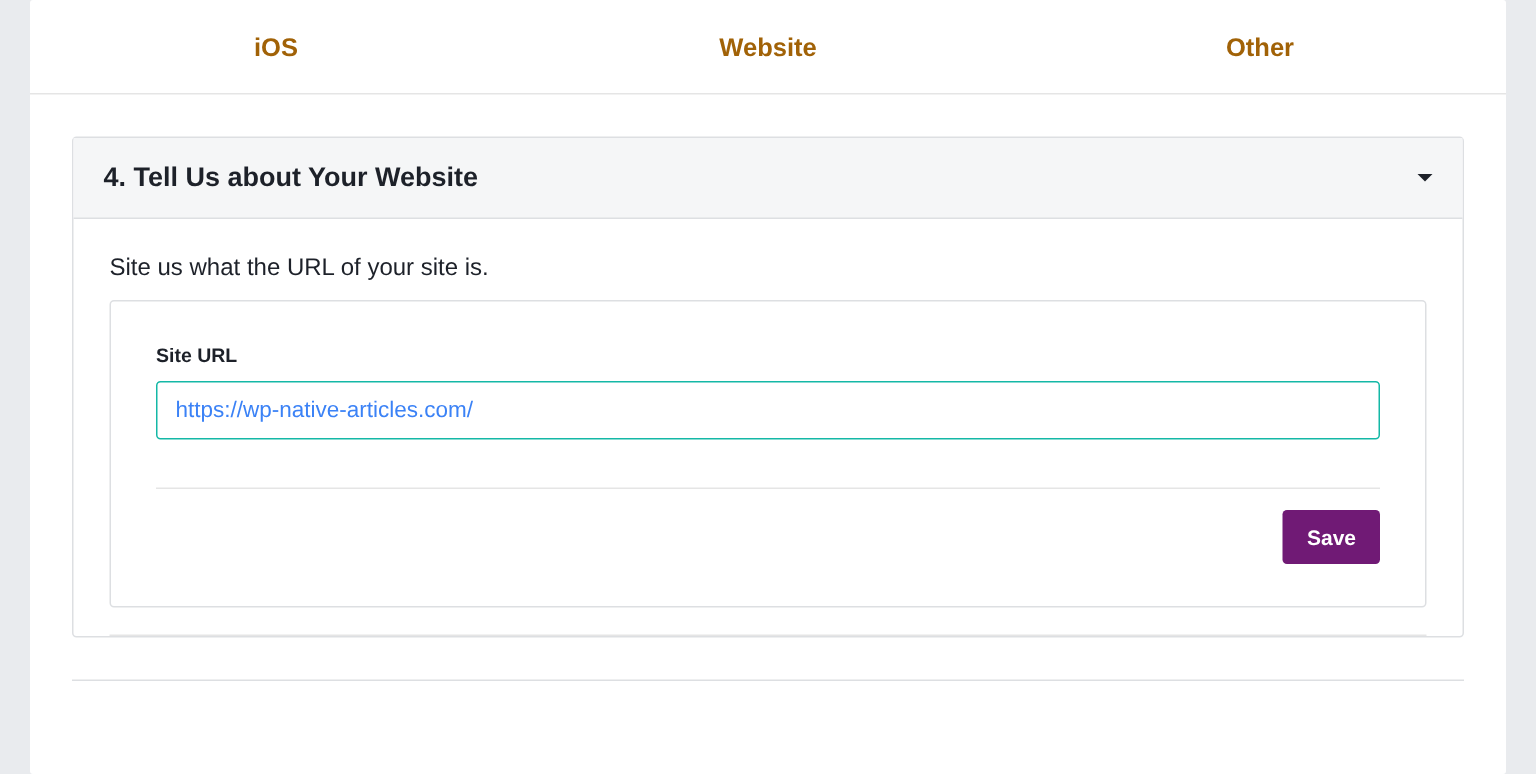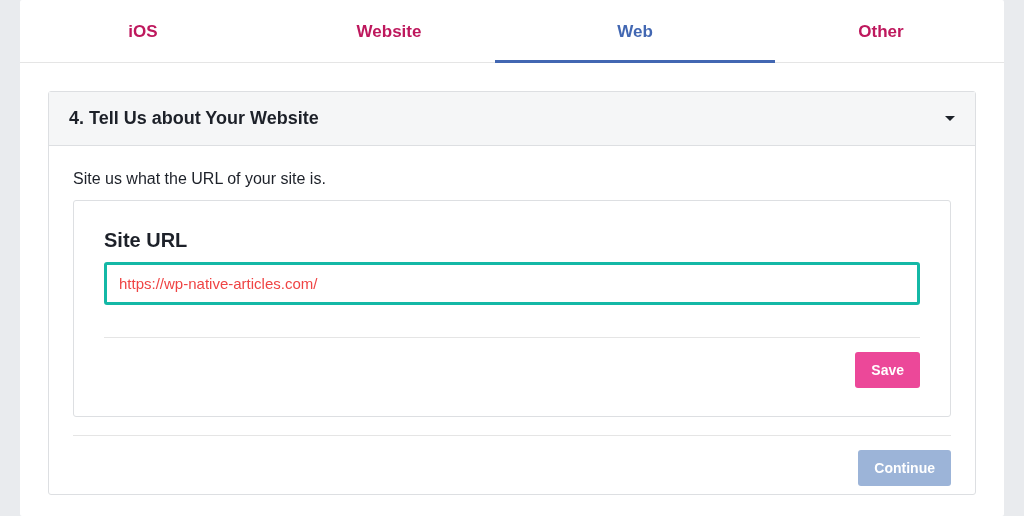--- a/index.html
+++ b/index.html
@@ -19,21 +19,21 @@
     .tabs {
       display: flex;
       border-bottom: 1px solid #e5e5e5;
     }
     .tab {
       flex: 1;
       text-align: center;
       padding: 22px 0 20px 0;
       font-size: 17px;
       font-weight: bold;
-      color: #be185d;
+      color: #a16207;
       cursor: pointer;
       position: relative;
     }
     .tab.active {
       color: #4267b2;
     }
     .tab.active::after {
       content: "";
       position: absolute;
       left: 50%;
@@ -79,33 +79,33 @@
       font-size: 16px;
       color: #1d2129;
       margin-bottom: 12px;
     }
     .form-box {
       border: 1px solid #dddfe2;
       border-radius: 3px;
       padding: 28px 30px 20px 30px;
     }
     .field-label {
-      font-size: 20px;
+      font-size: 13px;
       font-weight: bold;
       color: #1d2129;
       display: block;
       margin-bottom: 10px;
     }
     .text-input {
       width: 100%;
       padding: 10px 12px;
       font-size: 15px;
-      border: 3px solid #14b8a6;
+      border: 1px solid #14b8a6;
       border-radius: 3px;
-      color: #ef4444;
+      color: #3b82f6;
       outline: none;
     }
     .divider {
       height: 1px;
       background: #e5e5e5;
       margin-top: 32px;
     }
     .button-row {
       display: flex;
       justify-content: flex-end;
@@ -114,21 +114,21 @@
     }
     .btn {
       border: none;
       border-radius: 3px;
       font-size: 14px;
       font-weight: bold;
       padding: 10px 16px;
       cursor: pointer;
       color: #fff;
     }
-    .btn-primary { background: #ec4899; }
+    .btn-primary { background: #701a75; }
     .btn-disabled { background: #9cb4d8; cursor: default; }
     .outer-divider {
       height: 1px;
       background: #e5e5e5;
       margin-top: 18px;
     }
     .panel-collapsed {
       margin-top: 28px;
       border-top: 1px solid #dddfe2;
       padding: 14px 20px;
@@ -138,44 +138,40 @@
       cursor: pointer;
     }
   </style>
 </head>
 <body>
 
 <div class="main-card">
   <div class="tabs">
     <div class="tab">iOS</div>
     <div class="tab">Website</div>
-    <div class="tab active">Web</div>
     <div class="tab">Other</div>
   </div>
 
   <div class="content">
     <div class="panel">
       <div class="panel-header">
         <span class="panel-title">4. Tell Us about Your Website</span>
         <span class="caret-down"></span>
       </div>
       <div class="panel-body">
         <p class="prompt-text">Site us what the URL of your site is.</p>
         <div class="form-box">
           <label class="field-label">Site URL</label>
           <input type="text" class="text-input" value="https://wp-native-articles.com/" style="">
           <div class="divider"></div>
           <div class="button-row">
             <button class="btn btn-primary">Save</button>
           </div>
         </div>
         <div class="outer-divider"></div>
-        <div class="button-row">
-          <button class="btn btn-disabled">Continue</button>
-        </div>
       </div>
     </div>
 
     <div class="panel-collapsed">
       
       
     </div>
   </div>
 </div>
 

